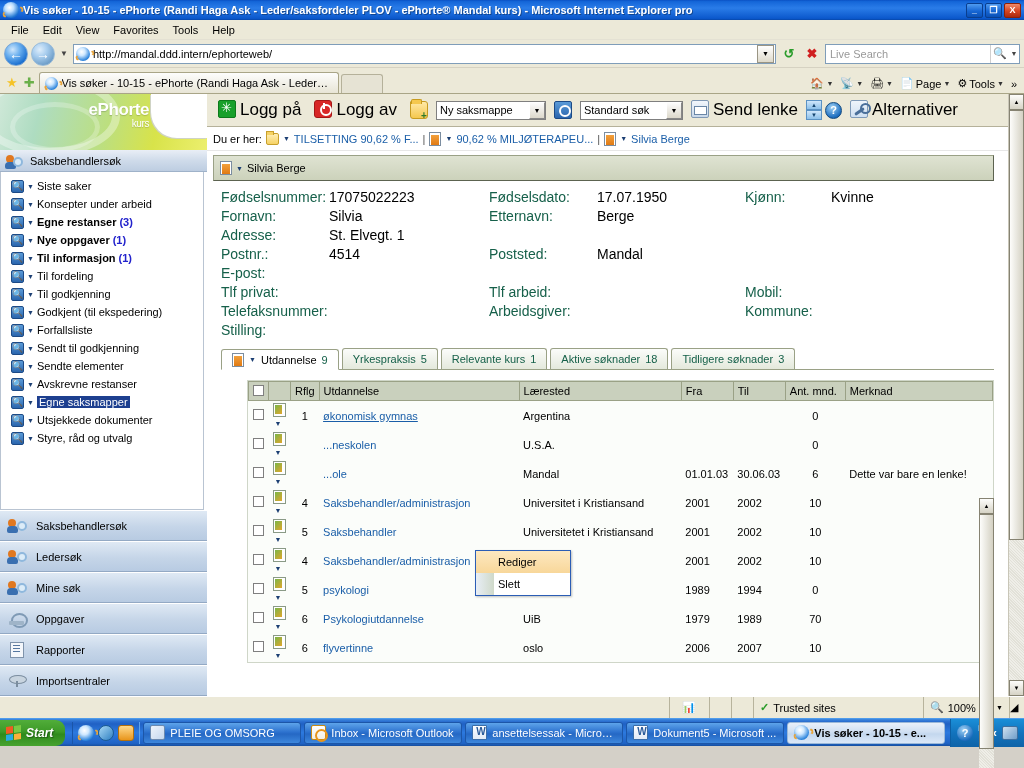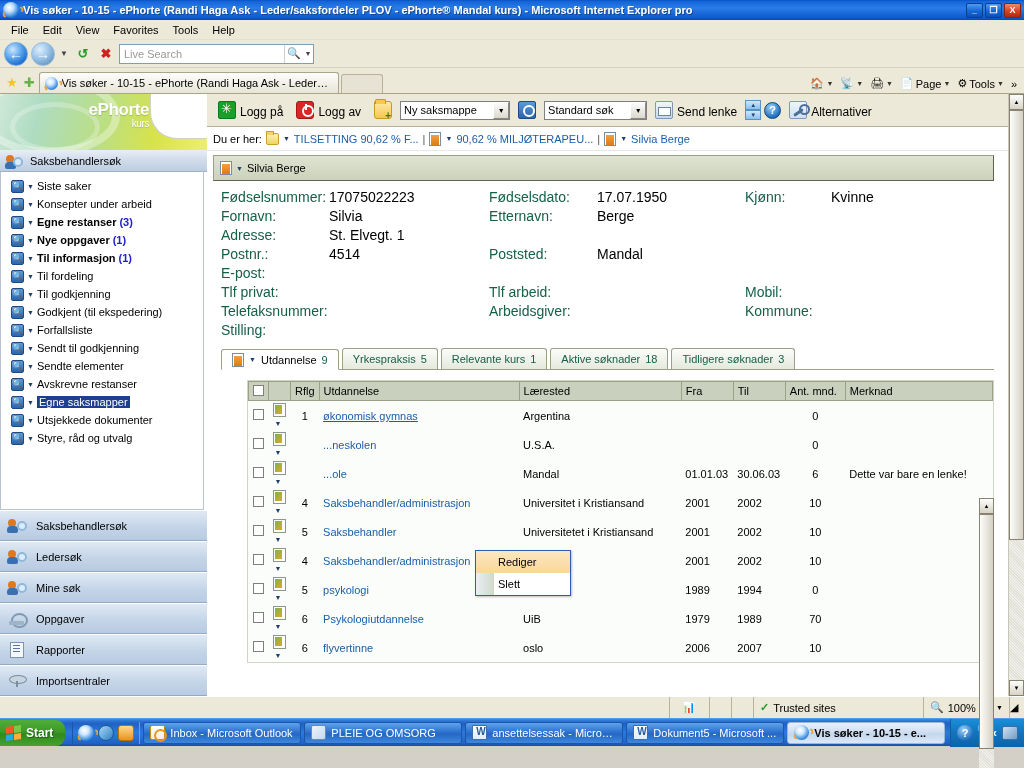--- a/index.html
+++ b/index.html
@@ -207,21 +207,21 @@
   .ic-wrench::before{content:"";position:absolute;left:2px;top:10px;width:14px;height:4px;background:#6d85a0;transform:rotate(-30deg);border-radius:2px;}
   .ic-wrench::after{content:"";position:absolute;left:11px;top:2px;width:8px;height:8px;border:2px solid #5f7a96;border-radius:50%;}
 
   
   .rightpanel { flex: 1; background: #fff; display: flex; flex-direction: column; position: relative; }
 
   .cmdbar {
     height: 33px; background: #ece9d8; display: flex; align-items: center;
     gap: 3px; padding-left: 6px; border-bottom: 1px solid #b5b19a;
   }
-  .cbtn { display: flex; align-items: flex-end; gap: 4px; padding: 2px 5px; font-size: 12px; color: #000; }
+  .cbtn { display: flex; align-items: flex-start; gap: 4px; padding: 2px 5px; font-size: 17px; color: #000; }
   .ic-box{width:18px;height:18px;flex:none;position:relative;border-radius:2px;}
   .ic-login{background:#18a02a;border:1px solid #0d7a1b;}
   .ic-login::after{content:"✳";position:absolute;left:2px;top:-1px;color:#fff;font-size:13px;}
   .ic-logout{background:#d82626;border:1px solid #a51616;border-radius:3px;}
   .ic-logout::after{content:"";position:absolute;left:5px;top:3px;width:8px;height:8px;border:2px solid #fff;border-radius:50%;}
   .ic-logout::before{content:"";position:absolute;left:8px;top:2px;width:2px;height:6px;background:#fff;z-index:2;}
   .ic-folder{background:linear-gradient(to bottom,#ffe9a8,#f5c84e);border:1px solid #c79b20;border-radius:1px 3px 3px 3px;}
   .ic-folder::before{content:"";position:absolute;left:0;top:-3px;width:9px;height:4px;background:#f5c84e;border:1px solid #c79b20;border-bottom:none;border-radius:2px 2px 0 0;}
   .ic-folder::after{content:"+";position:absolute;right:0;bottom:-3px;color:#2d7a2d;font-size:10px;font-weight:bold;}
   .ic-search{background:linear-gradient(to bottom,#5b9bd8,#2a65ad);border:1px solid #1c4a86;}
@@ -348,21 +348,21 @@
     height: 28px;
     background: linear-gradient(to bottom,#3f8ae0 0%,#2b6fd0 9%,#2061c4 18%,#2c79de 50%,#1f63c6 90%,#174f9f 100%);
     display: flex; align-items: center; gap: 3px;
     border-top: 1px solid #4f9ceb;
   }
   .startbtn {
     height: 26px; padding: 0 12px 0 6px; margin-right: 4px;
     background: linear-gradient(to bottom,#51ad3a 0%,#3d9a27 45%,#2f8a1c 55%,#47a32f 100%);
     border-radius: 0 9px 9px 0;
     display: flex; align-items: center; gap: 5px;
-    color: #fff; font-weight: bold; font-size: 12px; 
+    color: #fff; font-weight: bold; font-size: 12px; font-style: italic;
     text-shadow: 1px 1px 1px #1e5c12;
   }
   .winflag { width: 15px; height: 14px; display: grid; grid-template-columns: 1fr 1fr; grid-template-rows: 1fr 1fr; gap: 1px; transform: skewY(-7deg);}
   .winflag i{display:block;}
   .winflag i:nth-child(1){background:#f15a24;}
   .winflag i:nth-child(2){background:#7ac943;}
   .winflag i:nth-child(3){background:#29abe2;}
   .winflag i:nth-child(4){background:#fbb03b;}
   .qlaunch { display: flex; align-items: center; gap: 4px; padding: 0 5px; border-left: 1px solid #1a55a8; border-right: 1px solid #5fa3ec; height: 22px;}
   .qli{width:16px;height:16px;border-radius:3px;position:relative;}
@@ -413,20 +413,25 @@
   <span>View</span>
   <span>Favorites</span>
   <span>Tools</span>
   <span>Help</span>
 </div>
 
 <div class="addrbar">
   <span class="navbtn back">←</span>
   <span class="navbtn fwd">→</span>
   <span class="navdrop">▼</span>
+  <span class="addrinput">
+    <span class="favico"></span>
+    <span class="urltxt">http://mandal.ddd.intern/ephorteweb/</span>
+    <span class="ddbtn">▼</span>
+  </span>
   <span class="icobtn refresh">↺</span>
   <span class="icobtn stopx">✖</span>
   <span class="searchbox">
     <span class="ph">Live Search</span>
     <span class="mag">🔍</span>
     <span class="caret">▼</span>
   </span>
 </div>
 
 <div class="tabrow">
@@ -900,26 +905,26 @@
       </span>
     <span>Start</span>
   </div>
   <div class="qlaunch">
     <span class="qli ie"></span>
     <span class="qli media"></span>
     <span class="qli clock"></span>
   </div>
   <div id="taskbtns" style="display:flex;gap:3px;flex:1;overflow:hidden">
       <div class="tbtn">
+        <span class="ti ti-pleie"></span>
+        <span class="tl">PLEIE OG OMSORG</span>
+      </div>
+      <div class="tbtn">
         <span class="ti ti-outlook"></span>
         <span class="tl">Inbox - Microsoft Outlook</span>
-      </div>
-      <div class="tbtn">
-        <span class="ti ti-pleie"></span>
-        <span class="tl">PLEIE OG OMSORG</span>
       </div>
       <div class="tbtn">
         <span class="ti ti-word"></span>
         <span class="tl">ansettelsessak - Micros...</span>
       </div>
       <div class="tbtn">
         <span class="ti ti-word"></span>
         <span class="tl">Dokument5 - Microsoft ...</span>
       </div>
       <div class="tbtn active">

